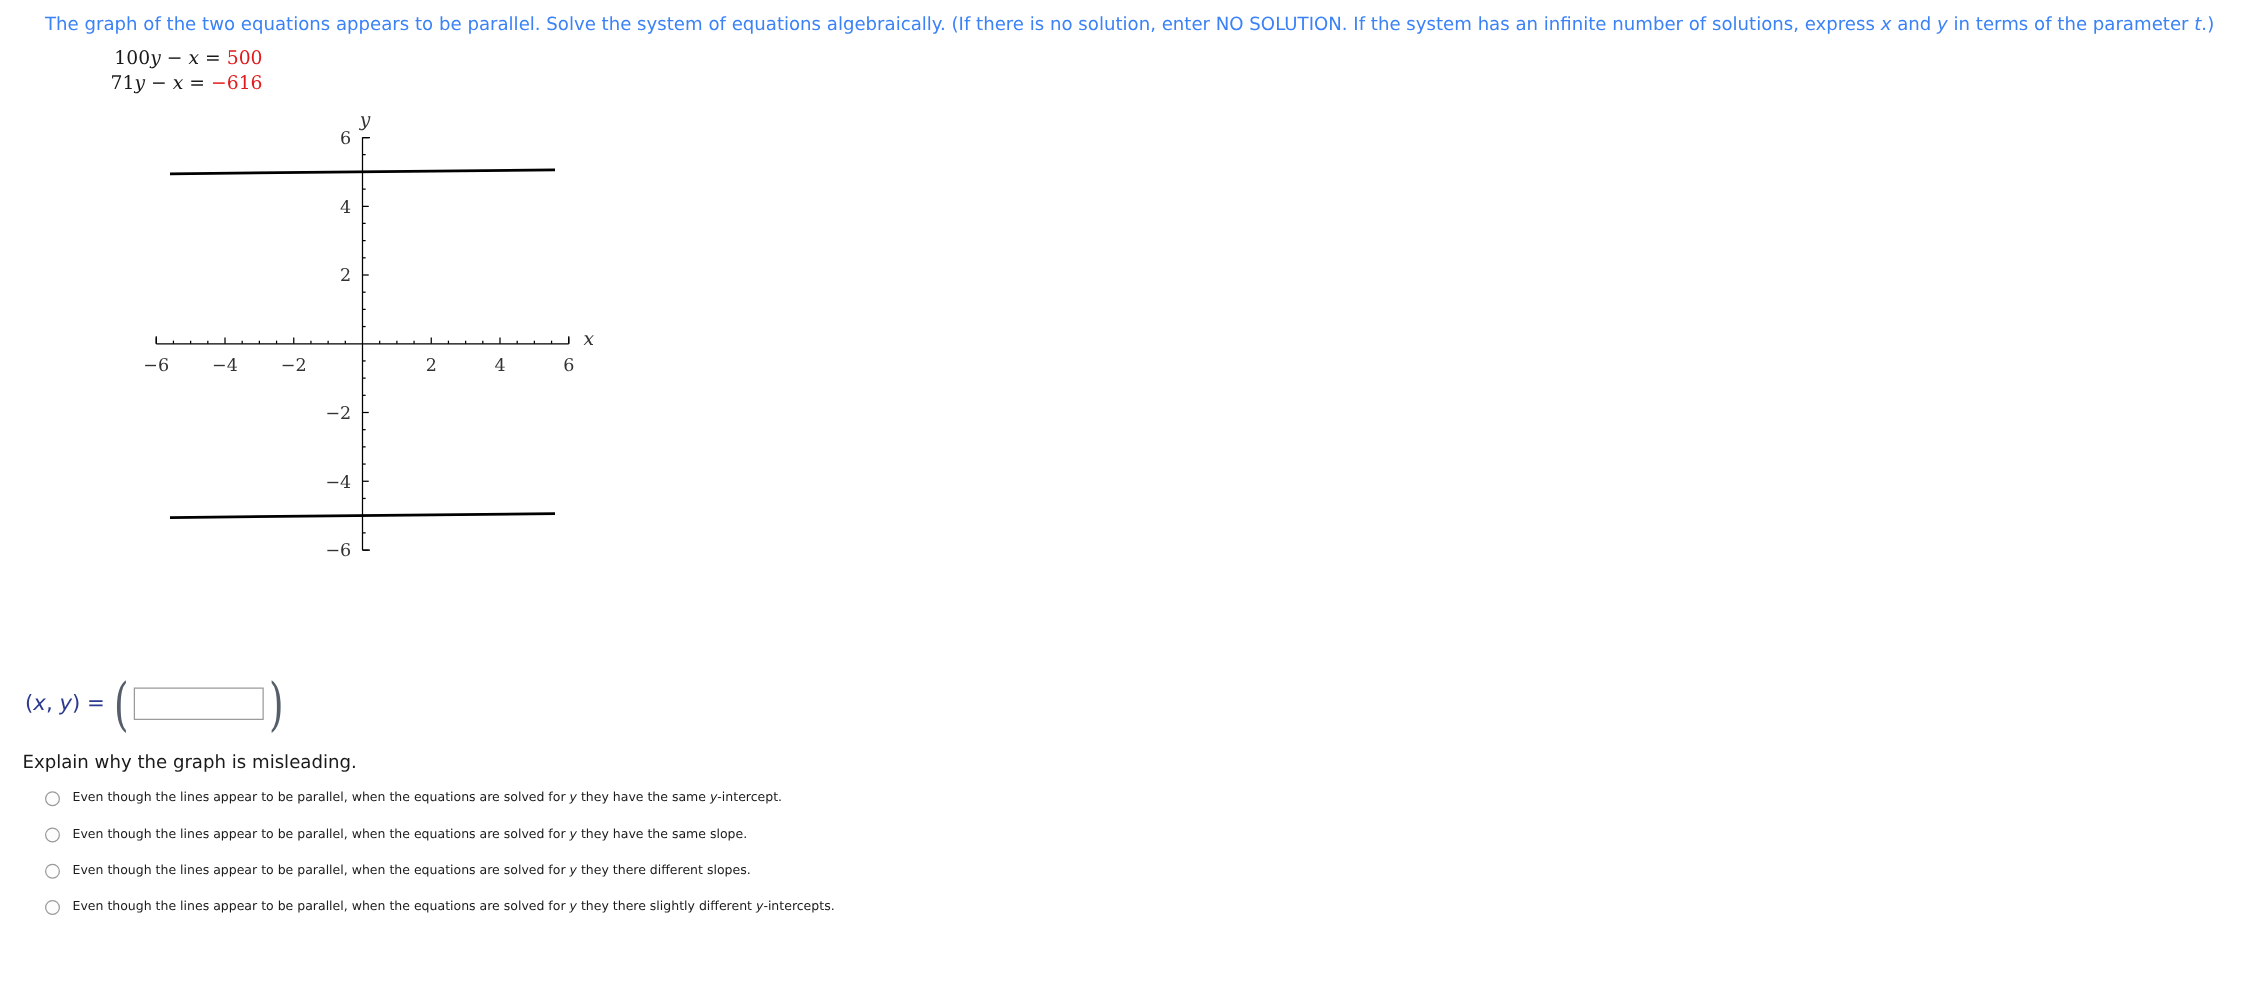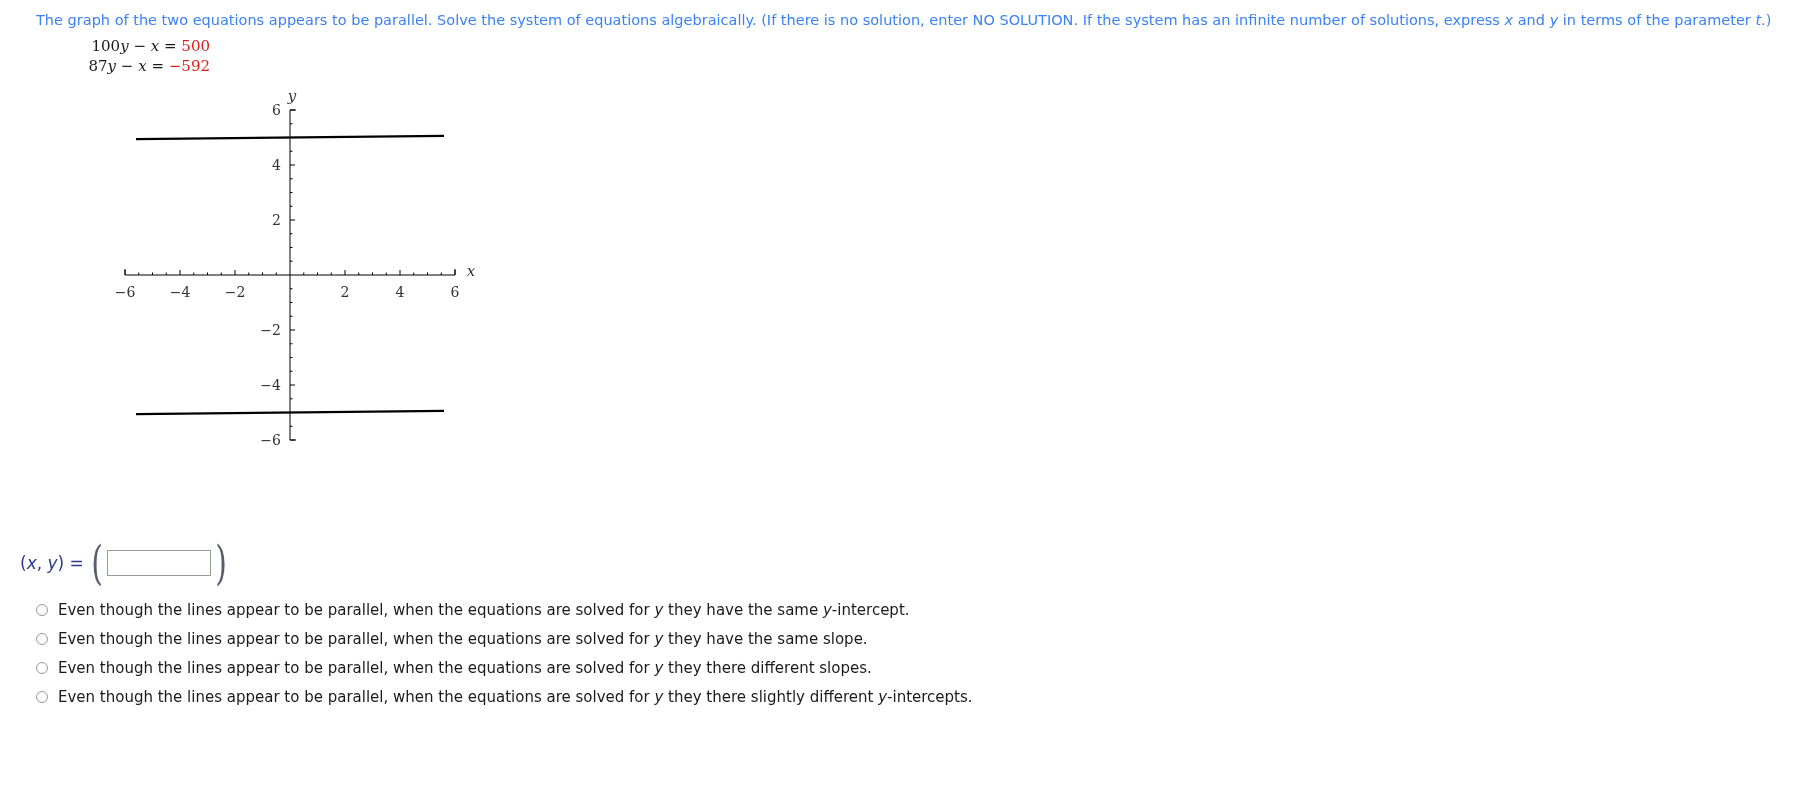--- a/index.html
+++ b/index.html
@@ -119,21 +119,21 @@
     height: 12px;
     border: 1px solid #9a9a9a;
     border-radius: 50%;
     background: #fdfdfd;
     margin-right: 10px;
     margin-top: 4px;
     flex: 0 0 auto;
     box-sizing: border-box;
   }
   .option-label {
-    font-size: 15px;
+    font-size: 10px;
     color: #1a1a1a;
     white-space: nowrap;
   }
   .option-label .it { font-style: italic; }
 </style>
 </head>
 <body>
 
 <div class="prompt">
   <span>The graph of the two equations appears to be parallel. Solve the system of equations algebraically. (If there is no solution, enter NO SOLUTION. If the system has an infinite number of solutions, express </span><span class="it">x</span><span> and </span><span class="it">y</span><span> in terms of the parameter </span><span class="it">t</span><span>.)</span>
@@ -141,25 +141,25 @@
 
 <div class="equations">
   <div class="eq-row">
     <span class="lhs">100</span><span class="var">y</span>
     <span>−</span>
     <span class="var">x</span>
     <span>=</span>
     <span class="rhs">500</span>
   </div>
   <div class="eq-row">
-    <span class="lhs">87</span><span class="var">y</span>
+    <span class="lhs">71</span><span class="var">y</span>
     <span>−</span>
     <span class="var">x</span>
     <span>=</span>
-    <span class="rhs">−592</span>
+    <span class="rhs">−616</span>
   </div>
 </div>
 
 <div class="graph">
   <svg id="plot" width="420" height="380" viewBox="0 0 420 380">
       <line x1="25" y1="190" x2="355" y2="190" stroke="#000" stroke-width="1"></line>
       <line x1="190" y1="25" x2="190" y2="355" stroke="#000" stroke-width="1"></line>
       <line x1="25" y1="190" x2="25" y2="185" stroke="#000" stroke-width="1"></line>
       <line x1="38.75" y1="190" x2="38.75" y2="187.5" stroke="#000" stroke-width="1"></line>
       <line x1="52.5" y1="190" x2="52.5" y2="187.5" stroke="#000" stroke-width="1"></line>
@@ -232,20 +232,21 @@
 </div>
 
 <div class="answer-row">
   <span class="answer-label"><span>(</span><span class="it">x</span><span>, </span><span class="it">y</span><span>) =</span></span>
   <span class="paren">(</span>
   <input class="answer-box" type="text" placeholder="" style="">
   <span class="paren">)</span>
 </div>
 
 <div class="explain">
+  <div class="explain-title">Explain why the graph is misleading.</div>
 
   <div class="option">
     <span class="radio"></span>
     <span class="option-label"><span>Even though the lines appear to be parallel, when the equations are solved for </span><span class="it">y</span><span> they have the same </span><span class="it">y</span><span>-intercept.</span></span>
   </div>
 
   <div class="option">
     <span class="radio"></span>
     <span class="option-label"><span>Even though the lines appear to be parallel, when the equations are solved for </span><span class="it">y</span><span> they have the same slope.</span><span class="it"></span><span></span></span>
   </div>

